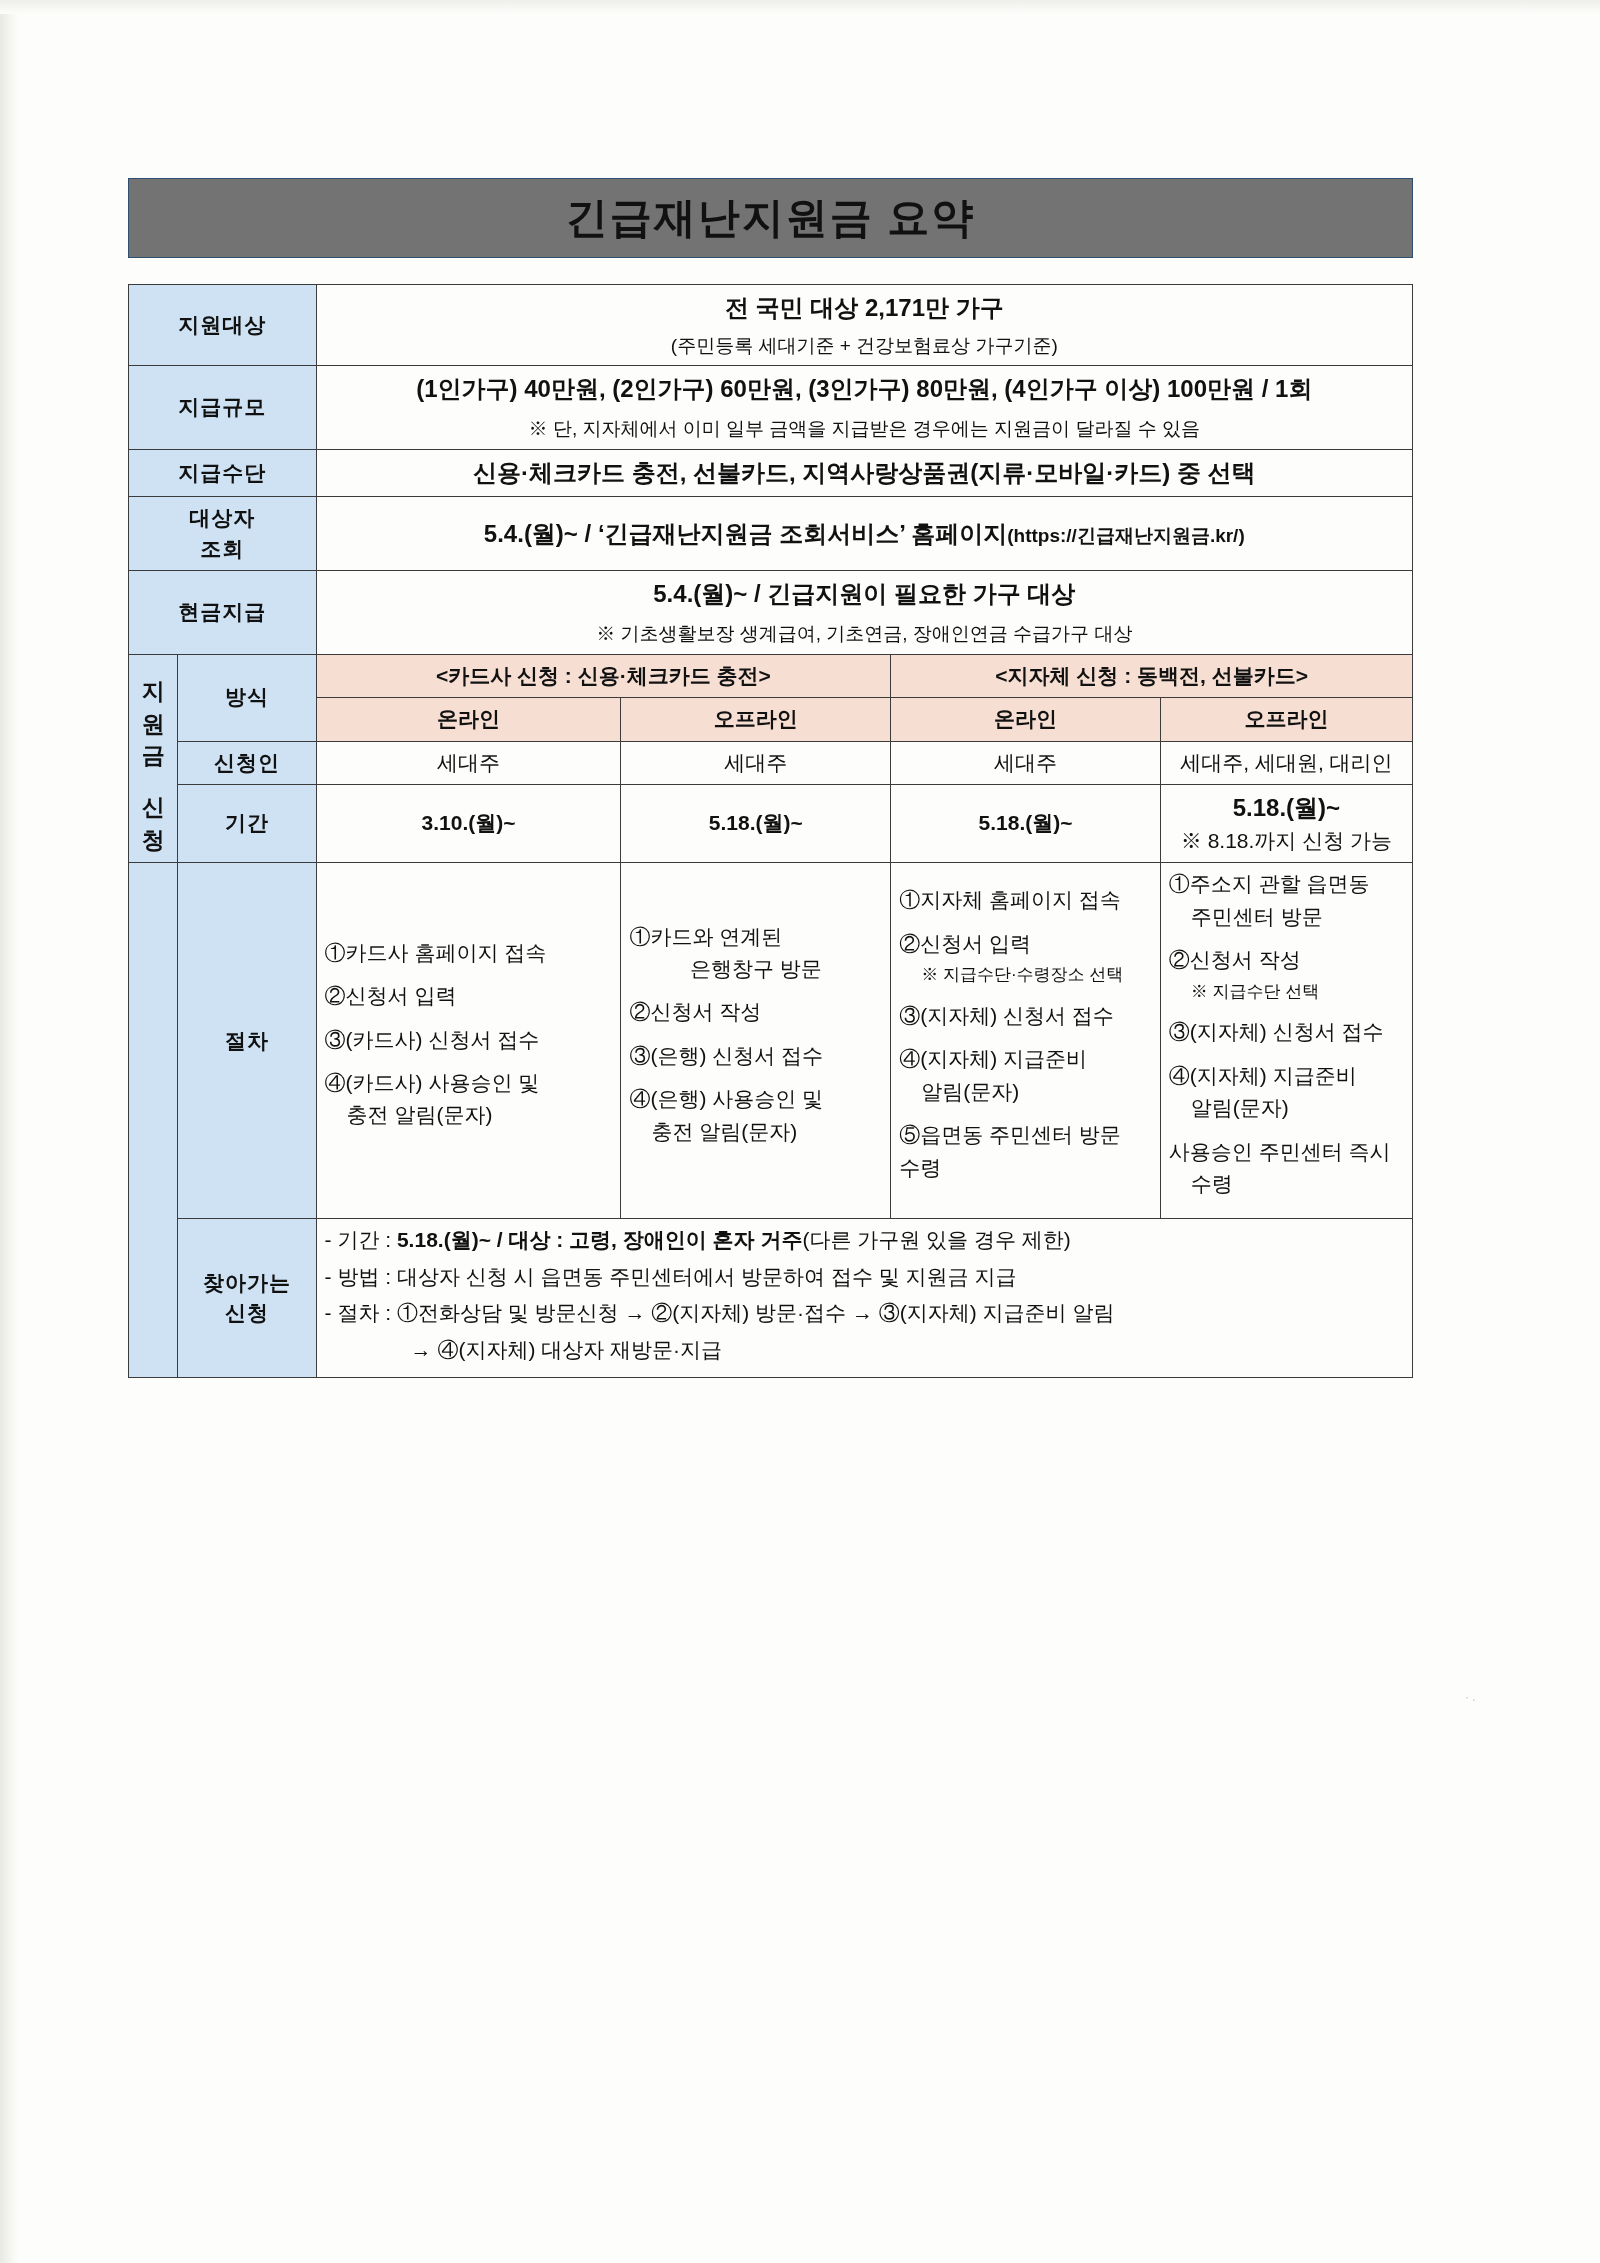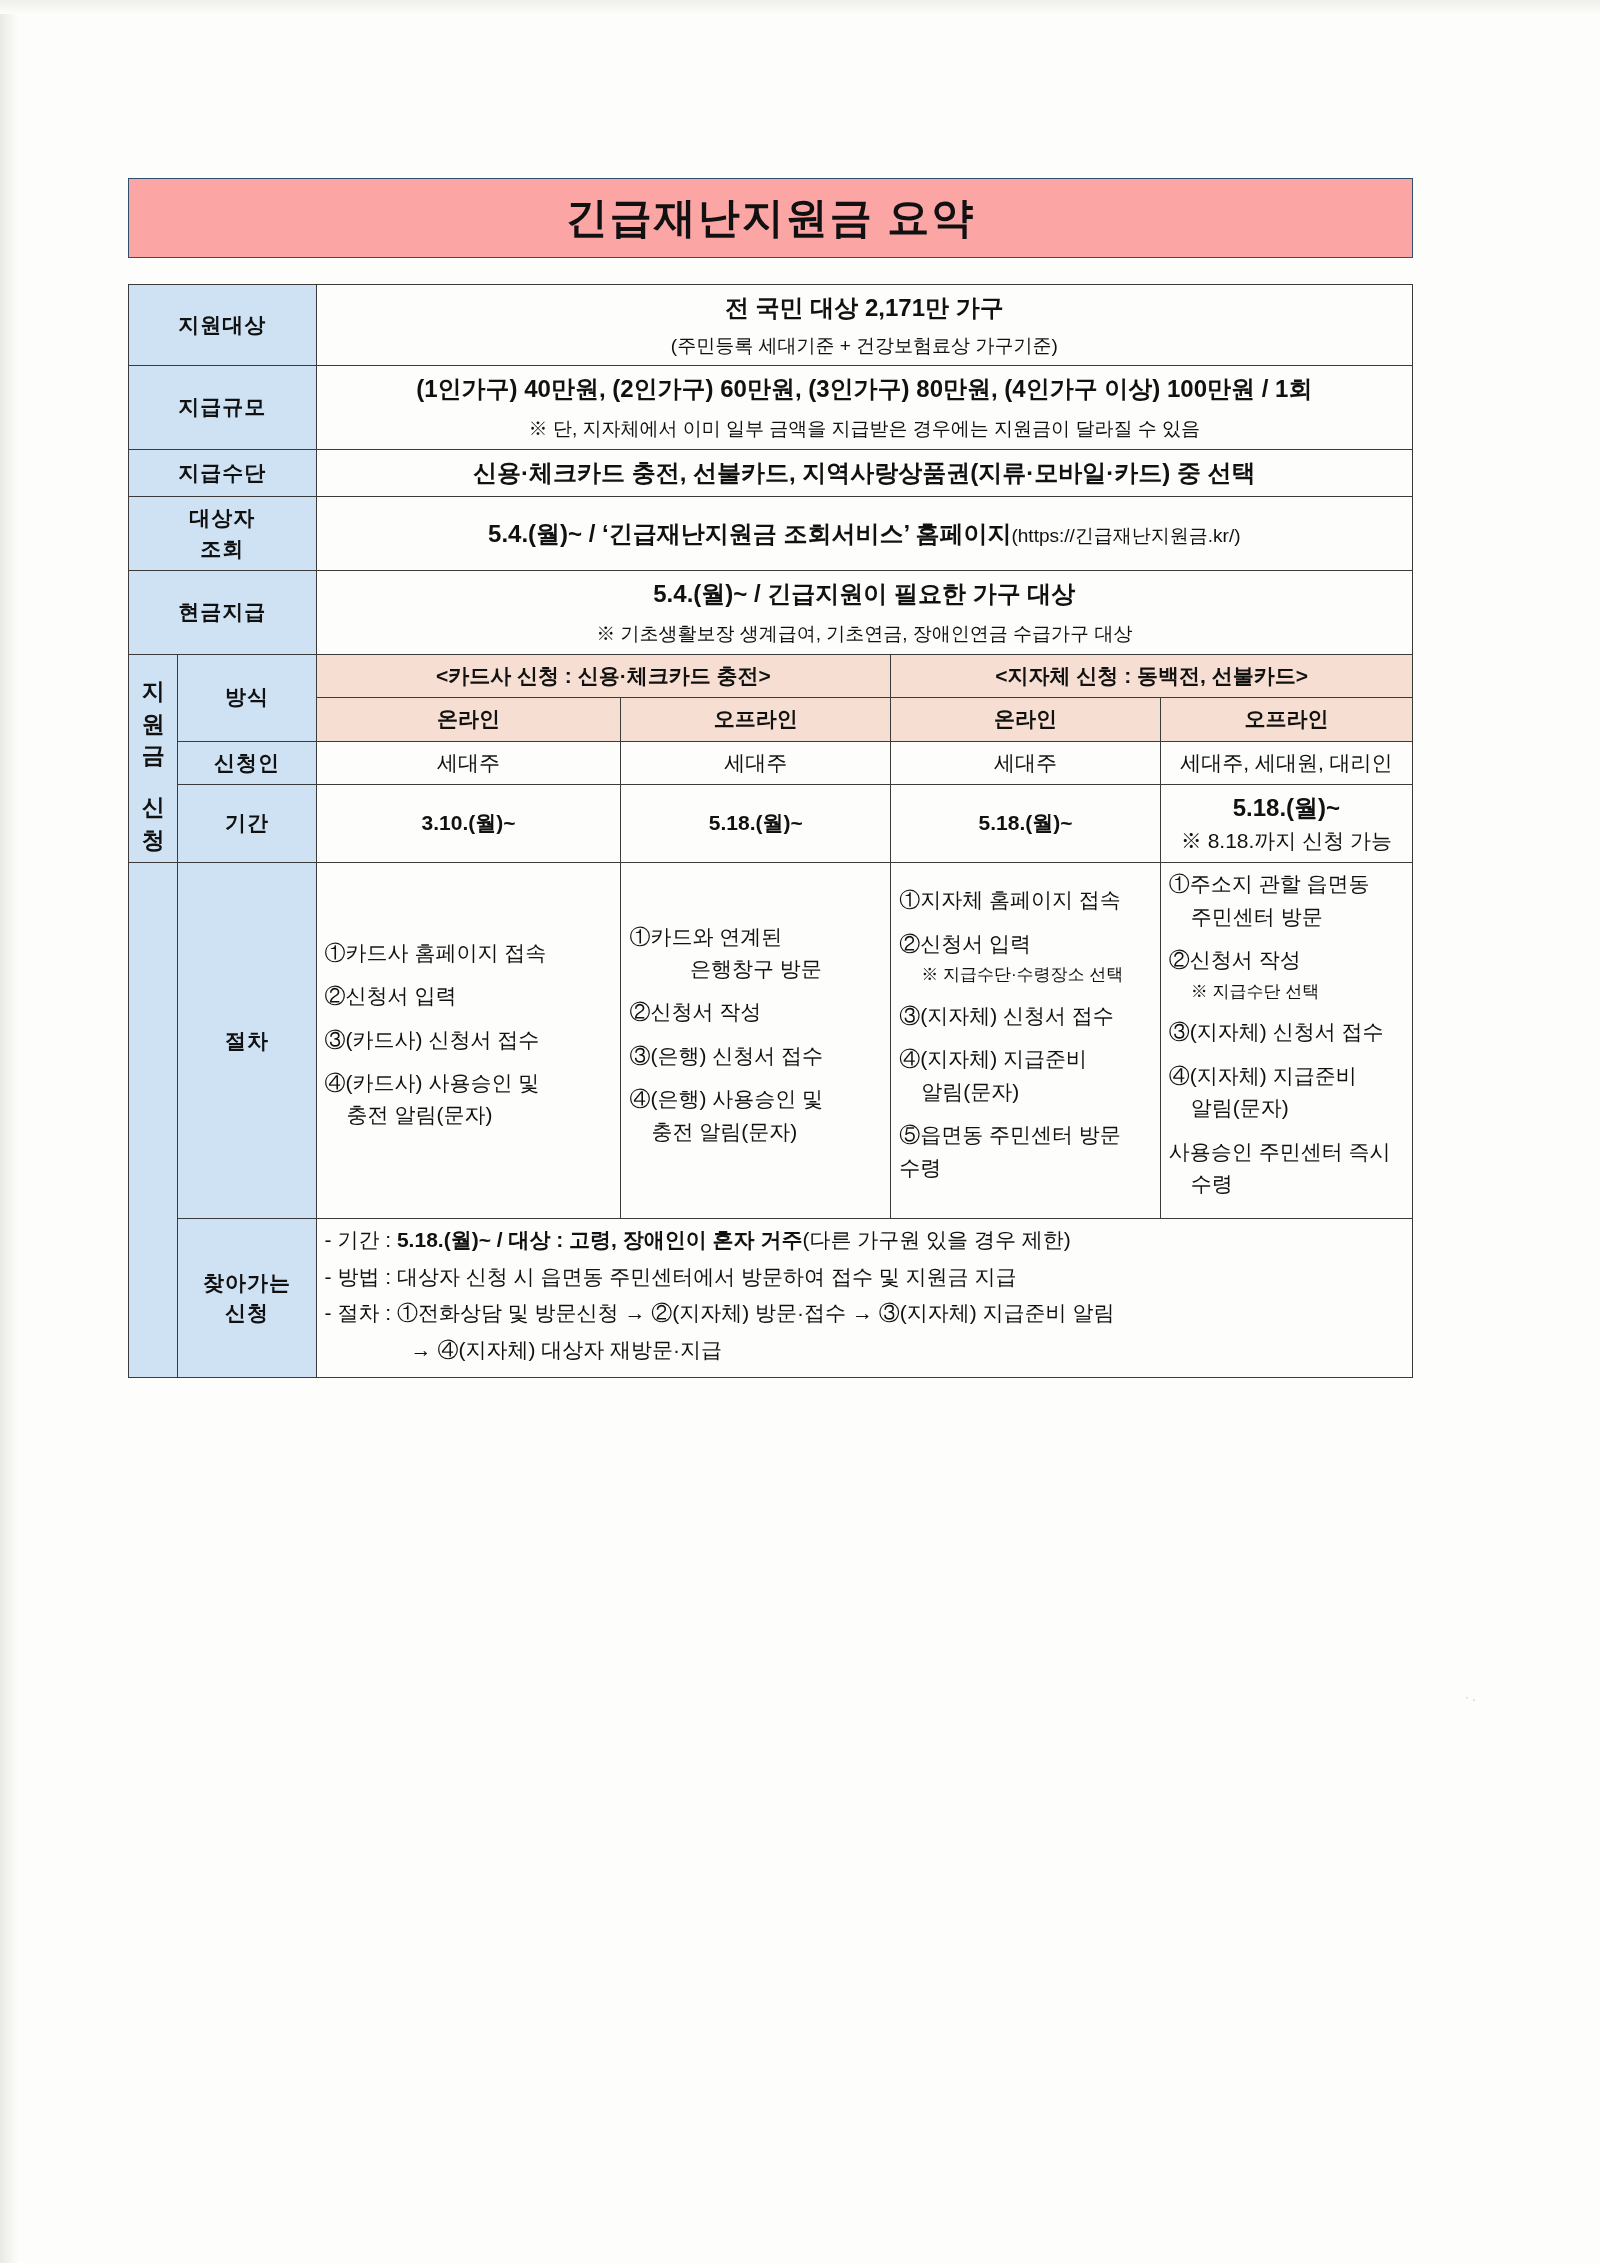--- a/index.html
+++ b/index.html
@@ -34,21 +34,21 @@
   .sheet {
     position: absolute;
     left: 128px;
     top: 178px;
     width: 1285px;
   }
 
   
   .title-banner {
     border: 1.5px solid #2f4f6f;
-    background: #fca5a5;
+    background: #737373;
     height: 78px;
     display: flex;
     align-items: center;
     justify-content: center;
   }
   .title-banner .title-text {
     font-size: 42px;
     font-weight: bold;
     letter-spacing: 2px;
     color: #111;
@@ -90,21 +90,21 @@
   }
   .note {
     font-size: 19px;
     font-weight: normal;
     margin-top: 8px;
   }
   .small {
     font-size: 21px;
   }
   .inline-normal {
-    font-weight: normal;
+    font-weight: bold;
     font-size: 19px;
   }
 
   
   .vlabel {
     background: #cfe2f3;
     width: 40px;
     text-align: center;
     padding: 0;
   }

